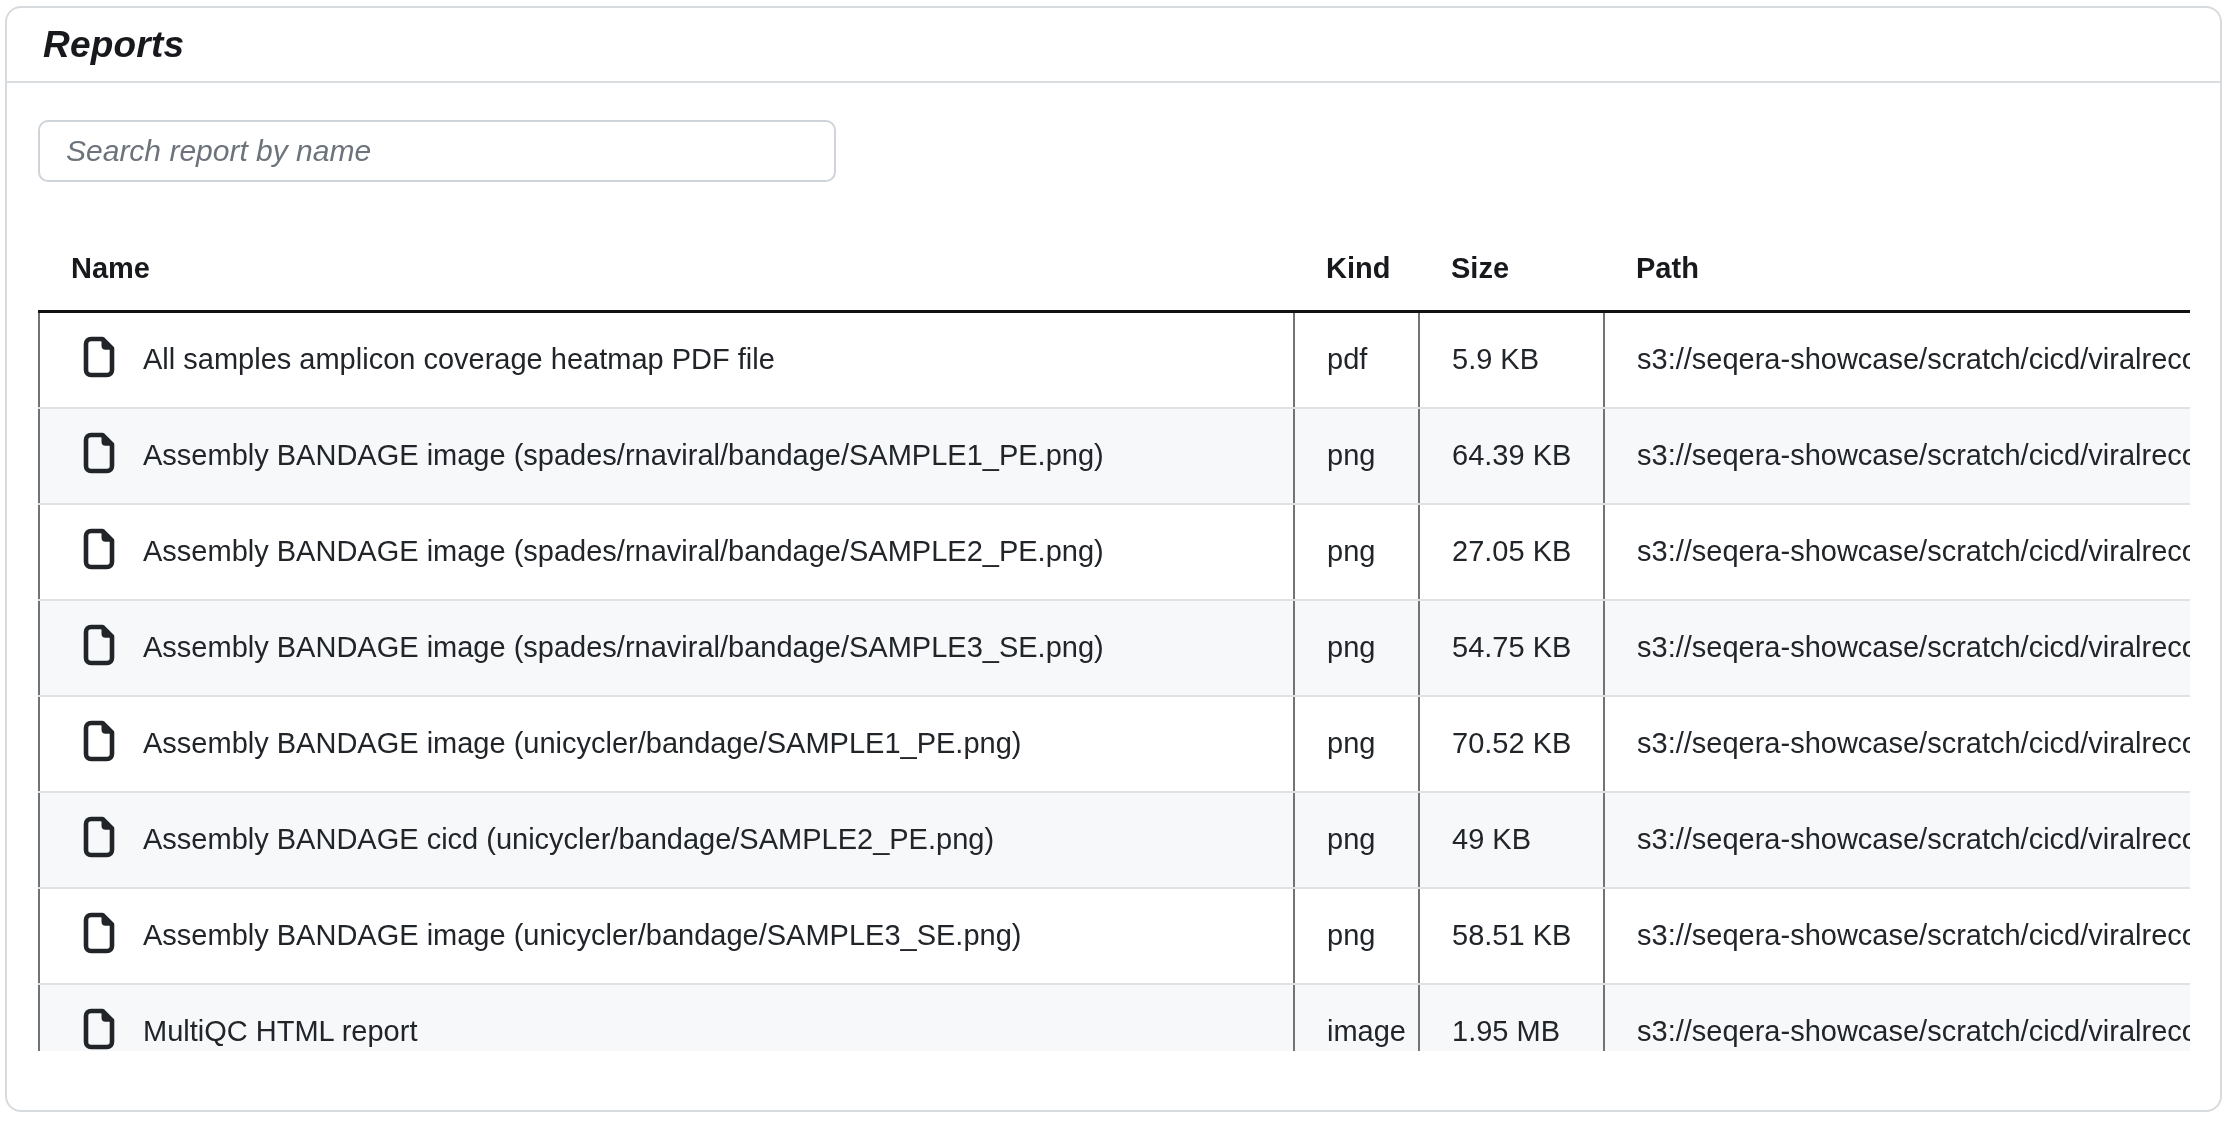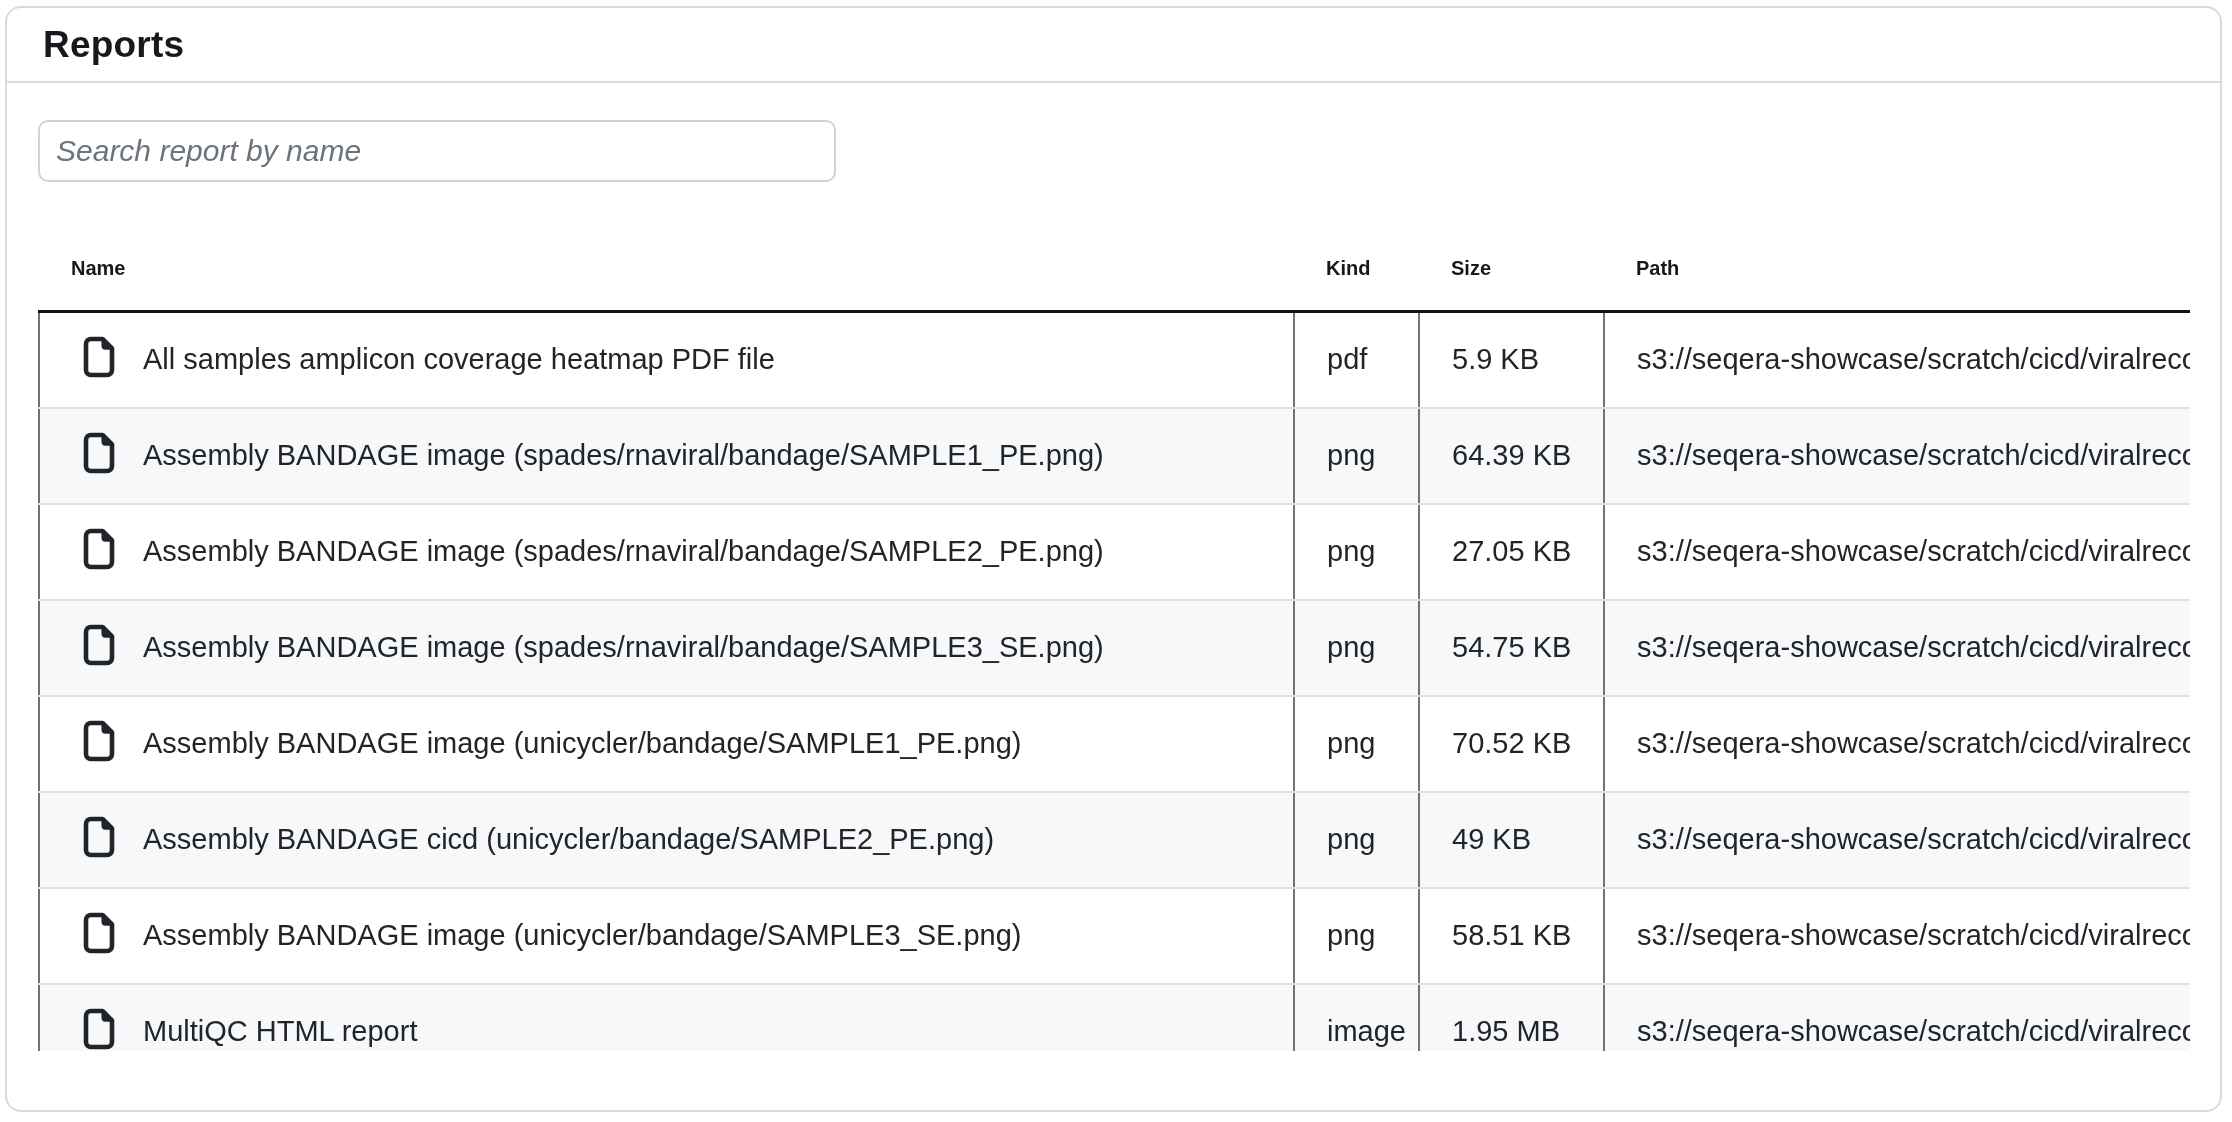--- a/index.html
+++ b/index.html
@@ -21,36 +21,37 @@
     border-radius: 16px;
     overflow: hidden;
   }
   .card-header {
     height: 73px;
     box-sizing: content-box;
     display: flex;
     align-items: center;
     padding: 0 36px;
     border-bottom: 2px solid #dadde0;
+    font-style: italic;
   }
   .title {
     margin: 0;
     font-size: 37px;
     font-weight: 700;
     letter-spacing: 0.2px;
     color: #17191c;
   }
   .card-body { padding: 37px 30px 0 31px; }
   .search {
     display: block;
     width: 798px; height: 62px;
     box-sizing: border-box;
     border: 2px solid #cfd4da;
     border-radius: 10px;
-    padding: 0 16px;
+    padding: 0 26px;
     font-size: 30px;
     font-family: "Liberation Sans", sans-serif;
     color: #212529;
     background: #ffffff;
     outline: none;
   }
   .search::placeholder { color: #6c737b; font-style: italic; opacity: 1; }
   .table-clip {
     margin-top: 28px;
     height: 841px;
@@ -63,21 +64,21 @@
     width: 2152px;
     font-size: 29px;
   }
   col.c-name { width: 1255px; }
   col.c-kind { width: 125px; }
   col.c-size { width: 185px; }
   col.c-path { width: 587px; }
   th {
     text-align: left;
     font-weight: 700;
-    font-size: 20px;
+    font-size: 29px;
     line-height: 36px;
     color: #17191c;
     padding: 40px 32px 24px 32px;
     border-bottom: 3px solid #101214;
     white-space: nowrap;
   }
   td {
     height: 96px;
     box-sizing: border-box;
     padding: 0 32px;

